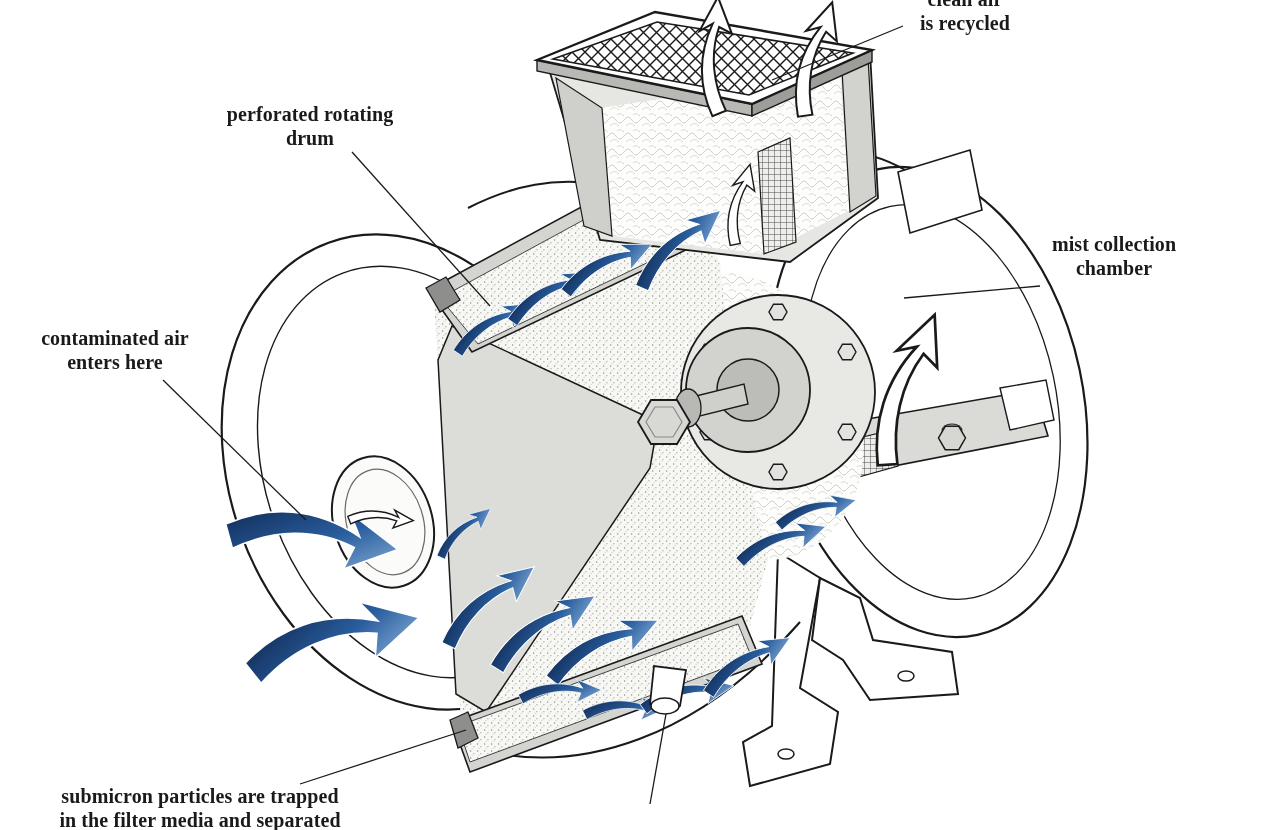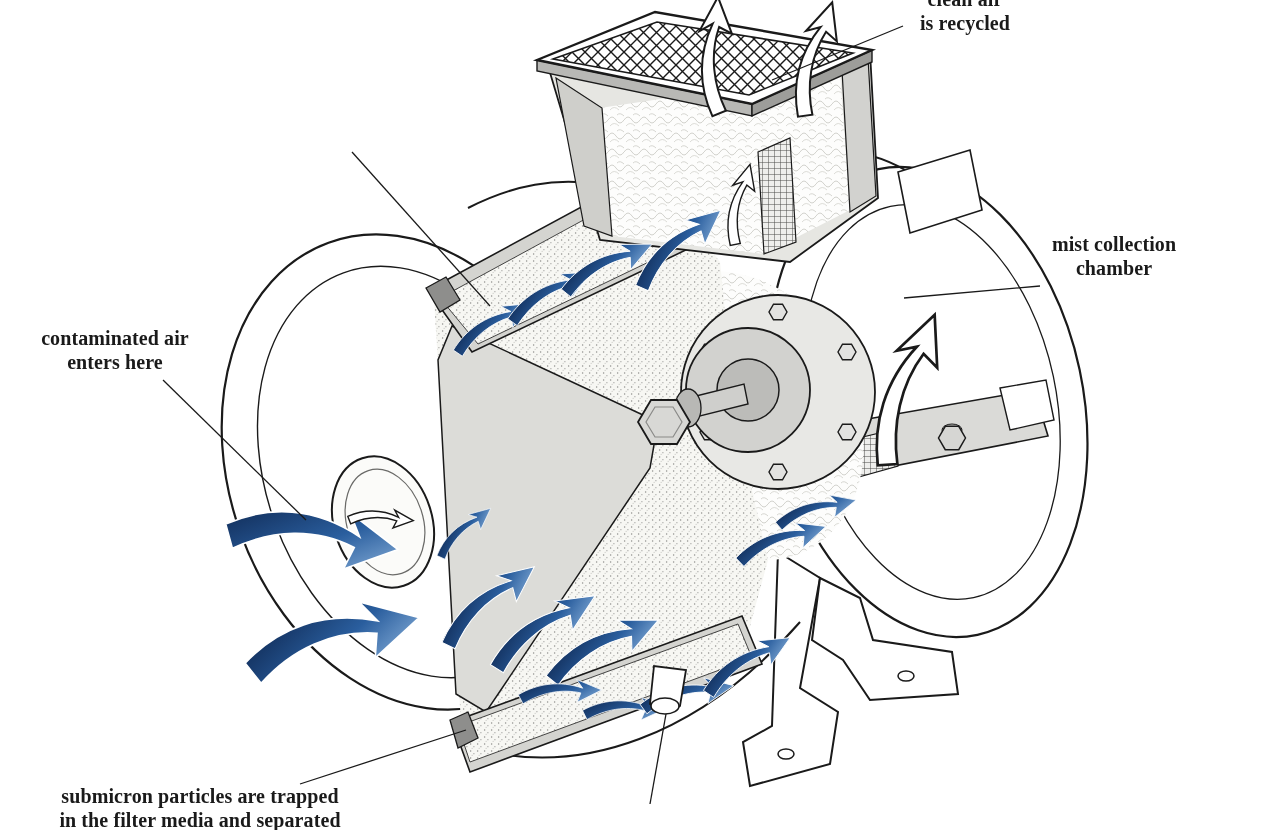--- a/index.html
+++ b/index.html
@@ -170,20 +170,22 @@
     <line x1="352" y1="152" x2="490" y2="306"></line>
     <line x1="1040" y1="286" x2="904" y2="298"></line>
     <line x1="163" y1="380" x2="306" y2="520"></line>
     <line x1="300" y1="784" x2="466" y2="730"></line>
     <line x1="650" y1="804" x2="666" y2="714"></line>
   </g>
 </svg>
 
 <div class="label label-clean-air">clean air
 is recycled</div>
+<div class="label label-perforated-drum">perforated rotating
+drum</div>
 <div class="label label-contaminated-air">contaminated air
 enters here</div>
 <div class="label label-mist-chamber">mist collection
 chamber</div>
 <div class="label label-submicron">submicron particles are trapped
 in the filter media and separated</div>
 
 </div>
 
 </body></html>

